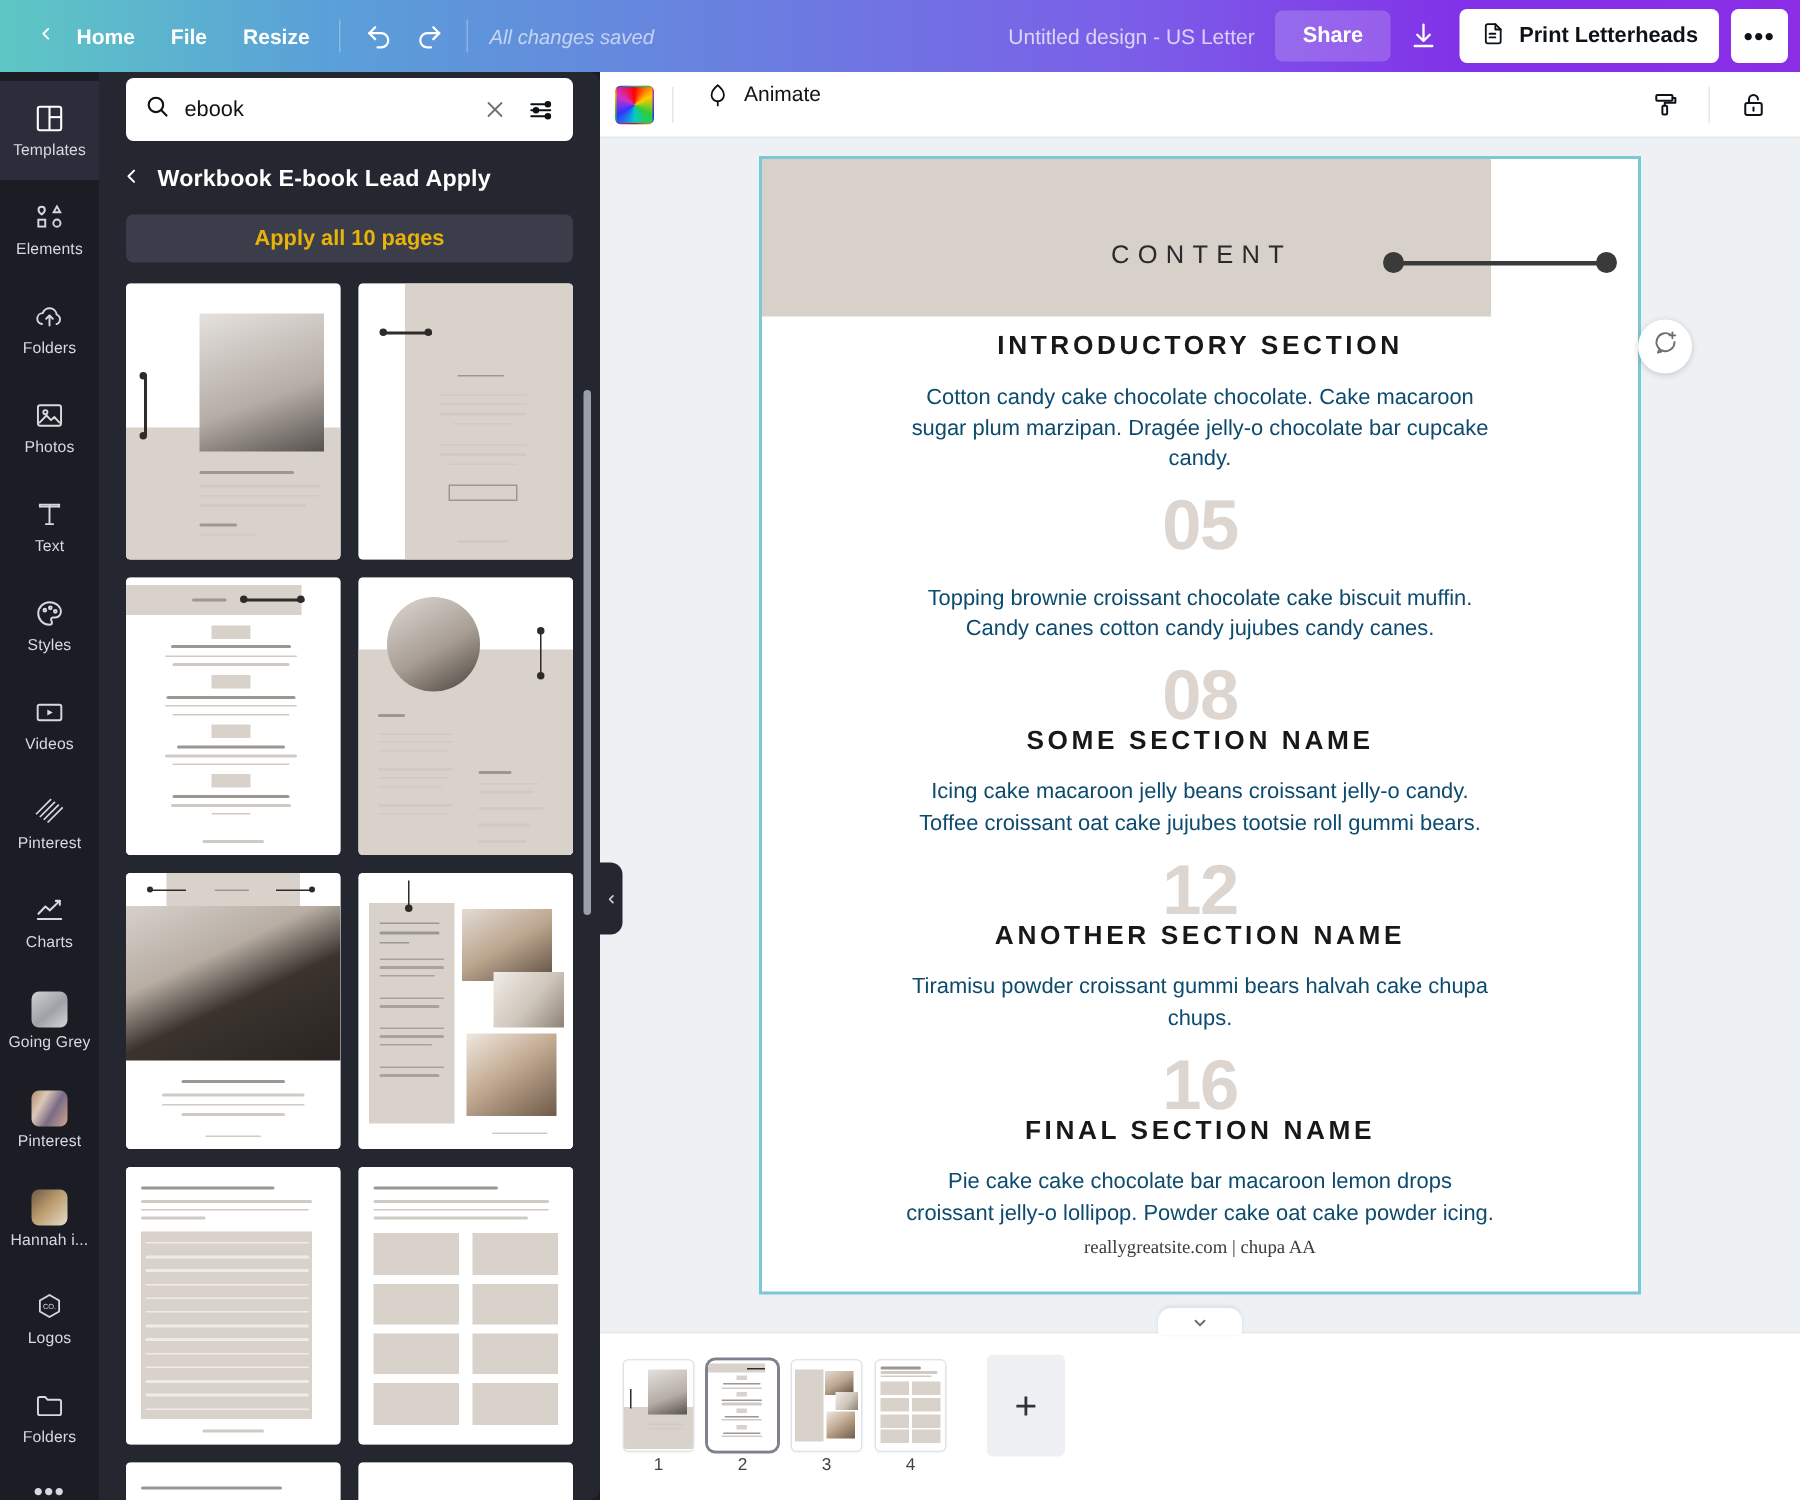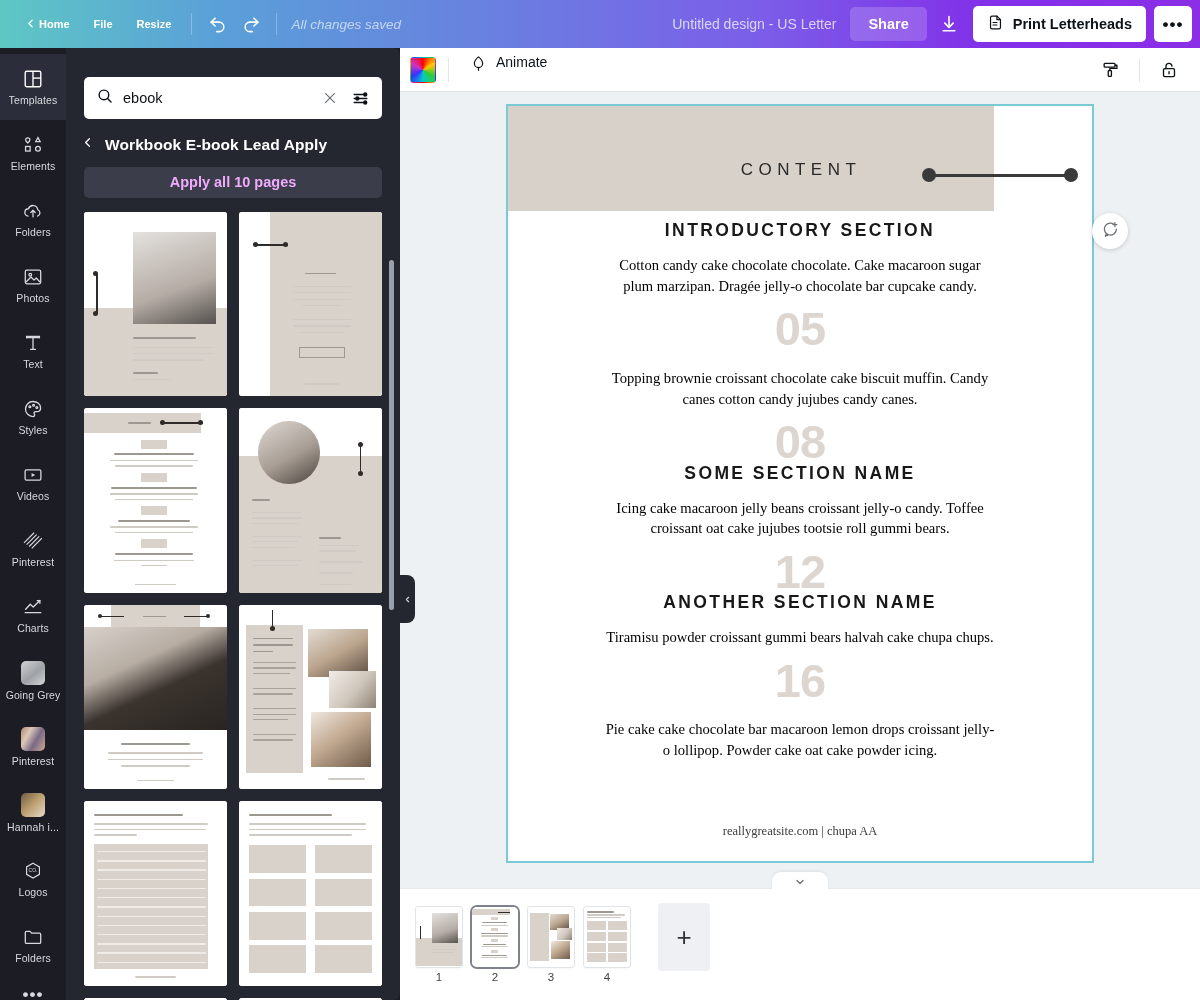--- a/index.html
+++ b/index.html
@@ -17,23 +17,23 @@
     height: 48px; flex: 0 0 48px;
     background: linear-gradient(90deg, #5ec7c4 0%, #5aa0d8 18%, #6a7ee0 42%, #7b5ee8 63%, #8230e8 82%, #8b2ee6 100%);
     display: flex; align-items: center;
     padding: 0 8px 0 12px;
     color: #fff;
     position: relative;
     z-index: 40;
   }
   .tb-left { display: flex; align-items: center; gap: 0; }
   .tb-btn {
-    display: inline-flex; align-items: center; gap: 2px;
+    display: inline-flex; align-items: center; gap: 14px;
     height: 32px; padding: 0 12px; border-radius: 4px;
-    font-size: 11px; font-weight: 600; color: #fff;
+    font-size: 14px; font-weight: 600; color: #fff;
     cursor: pointer; white-space: nowrap;
   }
   .tb-icon-btn {
     width: 34px; height: 32px; border-radius: 4px;
     display: inline-flex; align-items: center; justify-content: center;
     cursor: pointer;
   }
   .tb-sep { width: 1px; height: 22px; background: rgba(255,255,255,.28); margin: 0 8px; }
   .tb-saved {
     font-size: 13.5px; font-style: italic; color: rgba(255,255,255,.62);
@@ -92,41 +92,41 @@
 
   
   .panel {
     width: 334px; flex: 0 0 334px;
     background: #252730;
     display: flex; flex-direction: column;
     position: relative; overflow: hidden;
     border-radius: 0 8px 8px 0;
     z-index: 15;
   }
-  .panel-top { padding: 29px 18px 0 18px; }
+  .panel-top { padding: 4px 18px 0 18px; }
   .searchbar {
     height: 42px; background: #fff; border-radius: 5px;
     display: flex; align-items: center; padding: 0 10px 0 12px; gap: 9px;
   }
   .searchbar input {
     flex: 1 1 auto; border: none; outline: none;
     font-size: 14.5px; color: #0d1216; font-family: "Liberation Sans", sans-serif;
     background: transparent; min-width: 0;
   }
   .search-x { cursor: pointer; color: #6b7075; display: flex; padding: 2px; }
   .search-filter { cursor: pointer; color: #0d1216; display: flex; padding: 2px; }
 
   .panel-head {
     display: flex; align-items: center; gap: 10px;
     padding: 16px 18px 10px 14px; color: #fff; cursor: pointer;
   }
   .panel-head .ttl { font-size: 15.5px; font-weight: 700; letter-spacing: .1px; }
   .apply-btn {
     margin: 3px 18px 0 18px; height: 38px; border-radius: 5px;
-    background: #3b3e4a; color: #f0abfc; font-size: 14.5px; font-weight: 600;
+    background: #3b3e4a; color: #eab308; font-size: 14.5px; font-weight: 600;
     display: flex; align-items: center; justify-content: center; cursor: pointer;
   }
 
   .grid-wrap {
     flex: 1 1 auto; overflow: hidden; position: relative;
     padding: 14px 18px 0 18px;
   }
   .grid {
     display: grid; grid-template-columns: 1fr 1fr; gap: 12px;
   }
@@ -200,22 +200,22 @@
   .sec-num {
     font-family: "Liberation Sans", sans-serif;
     font-size: 47px; font-weight: 700; color: #ddd5cf; letter-spacing: -1px; line-height: 1.05;
   }
   .sec-name {
     font-family: "Liberation Sans", sans-serif;
     font-size: 17.5px; font-weight: 700; letter-spacing: 2.4px; color: #181818;
     margin-top: -4px; margin-bottom: 5px;
   }
   .sec-desc {
-    font-family: Liberation Serif, serif;
-    font-size: 14.6px; color: #000000; line-height: 1.42;
+    font-family: Liberation Sans, sans-serif;
+    font-size: 14.6px; color: #0c4a6e; line-height: 1.42;
     max-width: 392px; margin: 14px auto 8px auto;
   }
   .page-foot {
     position: absolute; left: 0; bottom: 22px; width: 584px; text-align: center;
     font-family: "Liberation Serif", serif; font-size: 12.5px; color: #3a3a3a;
   }
 
   .comment-btn {
     position: absolute; right: 72px; top: 121px; width: 36px; height: 36px;
     border-radius: 50%; background: #fff; box-shadow: 0 1px 4px rgba(14,19,24,.18);
@@ -771,20 +771,21 @@
               <div class="sec-name">SOME SECTION NAME</div>
               <div class="sec-desc">Icing cake macaroon jelly beans croissant jelly-o candy. Toffee croissant oat cake jujubes tootsie roll gummi bears.</div>
             </div>
             <div class="sec">
               <div class="sec-num">12</div>
               <div class="sec-name">ANOTHER SECTION NAME</div>
               <div class="sec-desc">Tiramisu powder croissant gummi bears halvah cake chupa chups.</div>
             </div>
             <div class="sec">
               <div class="sec-num">16</div>
+              <div class="sec-name">FINAL SECTION NAME</div>
               <div class="sec-desc">Pie cake cake chocolate bar macaroon lemon drops croissant jelly-o lollipop. Powder cake oat cake powder icing.</div>
             </div>
           </div>
 
           <div class="page-foot">reallygreatsite.com | chupa AA</div>
         </div>
       </div>
 
       <div class="strip">
         <div class="strip-handle">

